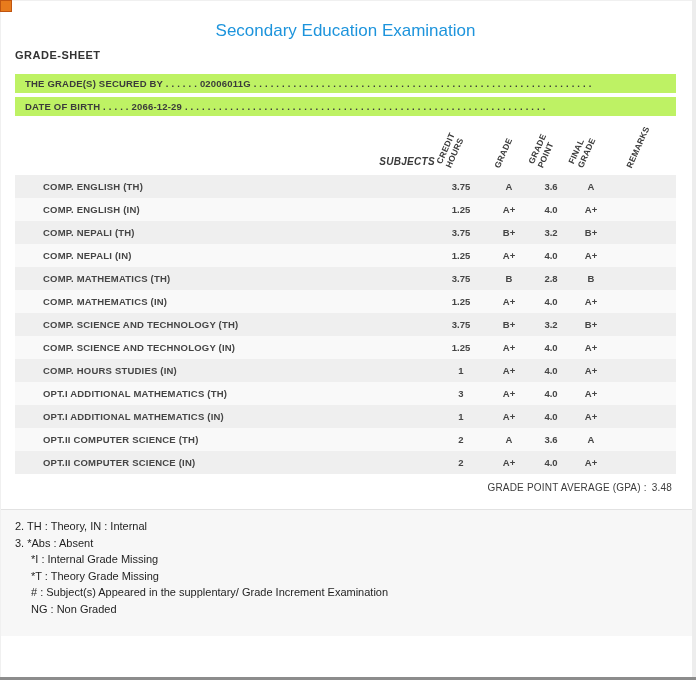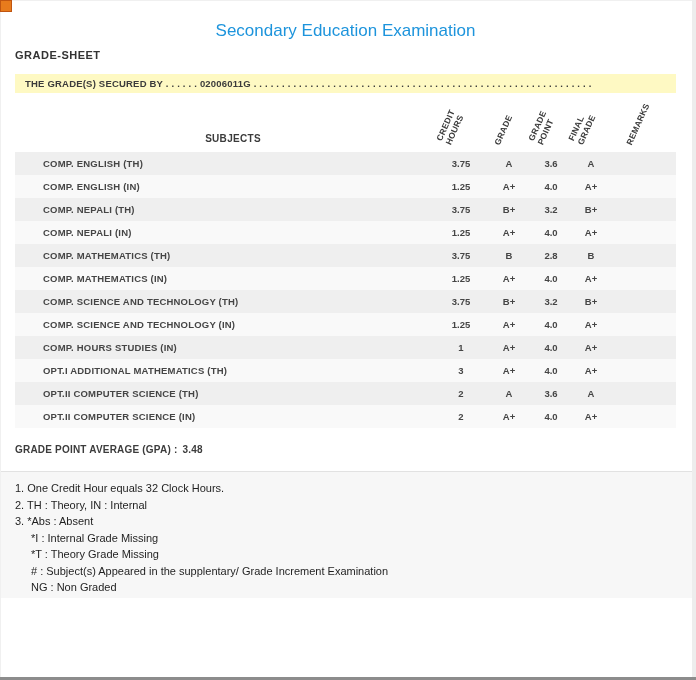--- a/index.html
+++ b/index.html
@@ -62,21 +62,21 @@
     margin-top: 8px;
     font-size: 11px;
     font-weight: bold;
     line-height: 13px;
     text-align: left;
     color: #333;
     letter-spacing: 0.5px;
   }
   .info-section { margin-top: 12px; }
   .info-line {
-    background: #fef9c3;
+    background: #bef264;
     padding: 4px 10px;
     margin-bottom: 4px;
     font-size: 9.5px;
     font-weight: bold;
     line-height: 11px;
     color: #3b3b3b;
     letter-spacing: 0.2px;
     white-space: nowrap;
     overflow: hidden;
   }
@@ -88,25 +88,26 @@
   }
   thead th {
     position: relative;
     height: 45px;
     vertical-align: bottom;
     font-size: 10px;
     color: #3b3b3b;
     padding: 0;
   }
   th.th-subjects {
-    text-align: center;
+    text-align: right;
     padding-left: 16px;
     padding-bottom: 8px;
     font-weight: bold;
     letter-spacing: 0.3px;
+    font-style: italic;
   }
   .rot {
     position: absolute;
     left: 35%;
     bottom: 5px;
     transform: rotate(-66deg);
     transform-origin: 0 100%;
     white-space: pre-line;
     font-size: 8.5px;
     font-weight: bold;
@@ -124,25 +125,25 @@
   }
   td.cell-subject {
     text-align: left;
     padding-left: 28px;
     letter-spacing: 0.2px;
   }
   td.cell-val { text-align: center; }
   tbody tr:nth-child(odd)  { background: #efefef; }
   tbody tr:nth-child(even) { background: #f9f9f9; }
   .gpa-line {
-    margin-top: 16px;
-    text-align: left;
+    margin-top: 8px;
+    text-align: right;
     padding-right: 4px;
     font-size: 10px;
-    font-weight: bold;
+    font-weight: normal;
     color: #3c3c3c;
     letter-spacing: 0.2px;
   }
   .gpa-line .gpa-value { margin-left: 5px; }
   .notes {
     margin: 16px -16px 0 -14px;
     min-height: 127px;
     box-sizing: border-box;
     background: #f7f7f7;
     border-top: 1px solid #e2e2e2;
@@ -158,20 +159,21 @@
 </head>
 <body>
 
 <div class="page">
 
   <h1 class="title">Secondary Education Examination</h1>
   <div class="subtitle">GRADE-SHEET</div>
 
   <div class="info-section">
     <div class="info-line">THE GRADE(S) SECURED BY . . . . . . 02006011G . . . . . . . . . . . . . . . . . . . . . . . . . . . . . . . . . . . . . . . . . . . . . . . . . . . . . . . . . . . .</div>
+    <div class="info-line">DATE OF BIRTH . . . . . 2066-12-29 . . . . . . . . . . . . . . . . . . . . . . . . . . . . . . . . . . . . . . . . . . . . . . . . . . . . . . . . . . . . . . . .</div>
   </div>
 
   <table class="grade-table">
     <colgroup>
       <col style="width:420px">
       <col style="width:52px">
       <col style="width:44px">
       <col style="width:40px">
       <col style="width:40px">
       <col>
@@ -274,20 +276,28 @@
         </tr>
         <tr>
           <td class="cell-subject">OPT.I ADDITIONAL MATHEMATICS (TH)</td>
           <td class="cell-val">3</td>
           <td class="cell-val">A+</td>
           <td class="cell-val">4.0</td>
           <td class="cell-val">A+</td>
           <td class="cell-val"></td>
         </tr>
         <tr>
+          <td class="cell-subject">OPT.I ADDITIONAL MATHEMATICS (IN)</td>
+          <td class="cell-val">1</td>
+          <td class="cell-val">A+</td>
+          <td class="cell-val">4.0</td>
+          <td class="cell-val">A+</td>
+          <td class="cell-val"></td>
+        </tr>
+        <tr>
           <td class="cell-subject">OPT.II COMPUTER SCIENCE (TH)</td>
           <td class="cell-val">2</td>
           <td class="cell-val">A</td>
           <td class="cell-val">3.6</td>
           <td class="cell-val">A</td>
           <td class="cell-val"></td>
         </tr>
         <tr>
           <td class="cell-subject">OPT.II COMPUTER SCIENCE (IN)</td>
           <td class="cell-val">2</td>
@@ -298,21 +308,20 @@
         </tr>
       </tbody>
   </table>
 
   <div class="gpa-line">
     <span>GRADE POINT AVERAGE (GPA) :</span><span class="gpa-value">3.48</span>
   </div>
 
   <div class="notes">
     <div>
-        <div class="note-line indent-0">1. One Credit Hour equals 32 Clock Hours.</div>
         <div class="note-line indent-0">2. TH : Theory, IN : Internal</div>
         <div class="note-line indent-0">3. *Abs : Absent</div>
         <div class="note-line indent-1">*I : Internal Grade Missing</div>
         <div class="note-line indent-1">*T : Theory Grade Missing</div>
         <div class="note-line indent-1"># : Subject(s) Appeared in the supplentary/ Grade Increment Examination</div>
         <div class="note-line indent-1">NG : Non Graded</div>
       </div>
   </div>
 
 </div>

